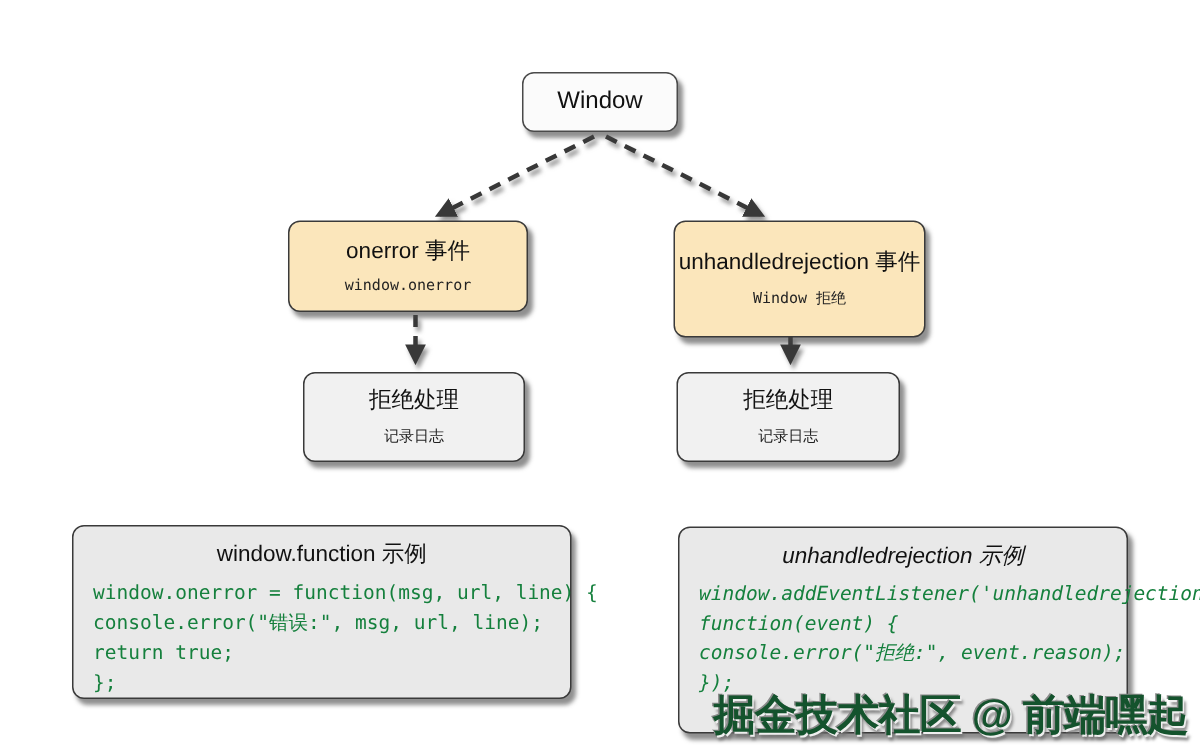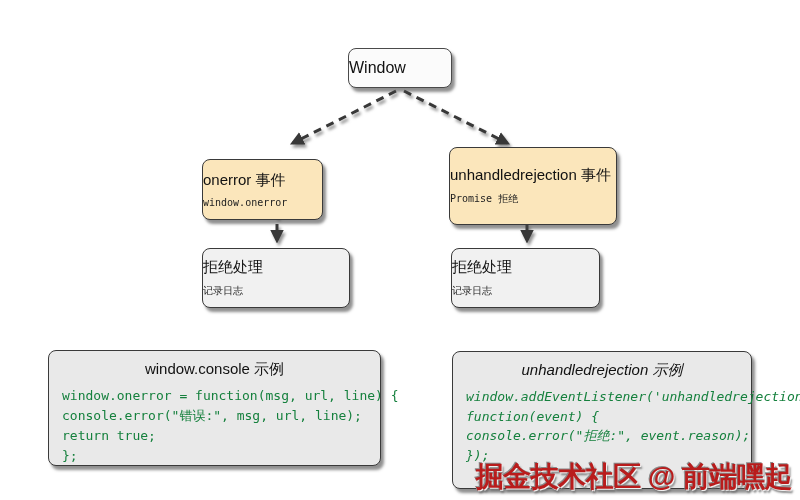--- a/index.html
+++ b/index.html
@@ -19,33 +19,33 @@
   }
 
   
   .node {
     position: absolute;
     border: 1.6px solid #3a3a3a;
     border-radius: 8px;
     box-shadow: 3px 4px 3px rgba(70,70,70,0.6);
     display: flex;
     flex-direction: column;
-    align-items: flex-start;
+    align-items: center;
     justify-content: center;
     text-align: center;
   }
   .node .title { font-size: 15px; color: #111; line-height: 1.25; }
   .node .subtitle { font-size: 10px; color: #222; margin-top: 7px; }
   .subtitle.mono { font-family: "DejaVu Sans Mono", monospace; }
 
   .window-node { left: 348px; top: 48px; width: 104px; height: 40px; background: #fbfbfb; border-color: #4a4a4a; }
   .window-node .title { font-size: 16px; }
 
   .event-node { background: #fbe6bb; }
-  .event-node.left  { left: 202px; top: 147px; width: 121px; height: 61px; margin-top: 12px; }
+  .event-node.left  { left: 192px; top: 147px; width: 160px; height: 61px; }
   .event-node.right { left: 449px; top: 147px; width: 168px; height: 78px; }
 
   .handler-node { background: #f1f1f1; }
   .handler-node.left  { left: 202px; top: 248px; width: 148px; height: 60px; }
   .handler-node.right { left: 451px; top: 248px; width: 149px; height: 60px; }
 
   
   .code-node {
     position: absolute;
     background: #e9e9e9;
@@ -69,21 +69,21 @@
 
   
   .watermark {
     position: absolute;
     right: 8px;
     bottom: 4px;
     font-size: 28px;
     font-weight: bold;
     letter-spacing: -0.5px;
     white-space: nowrap;
-    color: #b91c1c;
+    color: #14532d;
     text-shadow: -1px -1px 0 #8a8a8a, 1px 1px 0 #efefef, 2px 3px 2px rgba(110,110,110,0.8);
     pointer-events: none;
   }
 </style>
 </head>
 <body>
 
 <div class="stage">
 
   <svg class="edges" viewBox="0 0 800 500" xmlns="http://www.w3.org/2000/svg">
@@ -102,35 +102,35 @@
     <div class="title">Window</div>
   </div>
 
   <div class="node event-node left">
     <div class="title">onerror 事件</div>
     <div class="subtitle mono">window.onerror</div>
   </div>
 
   <div class="node event-node right">
     <div class="title">unhandledrejection 事件</div>
-    <div class="subtitle mono">Promise 拒绝</div>
+    <div class="subtitle mono">Window 拒绝</div>
   </div>
 
   <div class="node handler-node left">
     <div class="title">拒绝处理</div>
     <div class="subtitle">记录日志</div>
   </div>
 
   <div class="node handler-node right">
     <div class="title">拒绝处理</div>
     <div class="subtitle">记录日志</div>
   </div>
 
   <div class="code-node left">
-    <div class="code-title">window.console 示例</div>
+    <div class="code-title">window.function 示例</div>
     <span class="code-line">window.onerror = function(msg, url, line) {</span>
     <span class="code-line">console.error("错误:", msg, url, line);</span>
     <span class="code-line">return true;</span>
     <span class="code-line">};</span>
   </div>
 
   <div class="code-node right">
     <div class="code-title">unhandledrejection 示例</div>
     <span class="code-line">window.addEventListener('unhandledrejection',</span>
     <span class="code-line">function(event) {</span>

